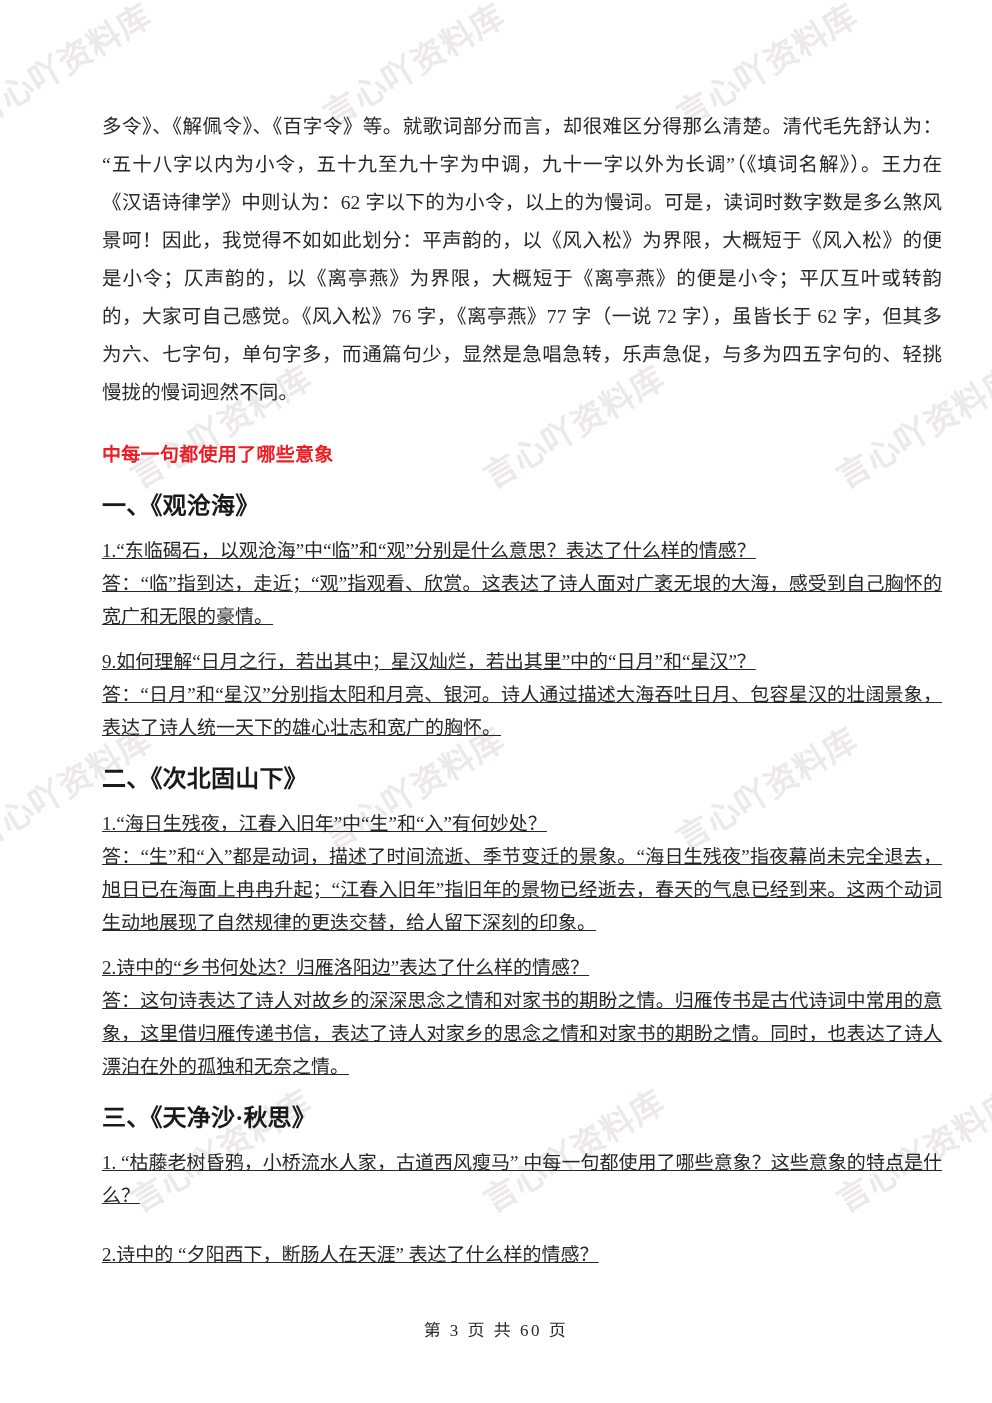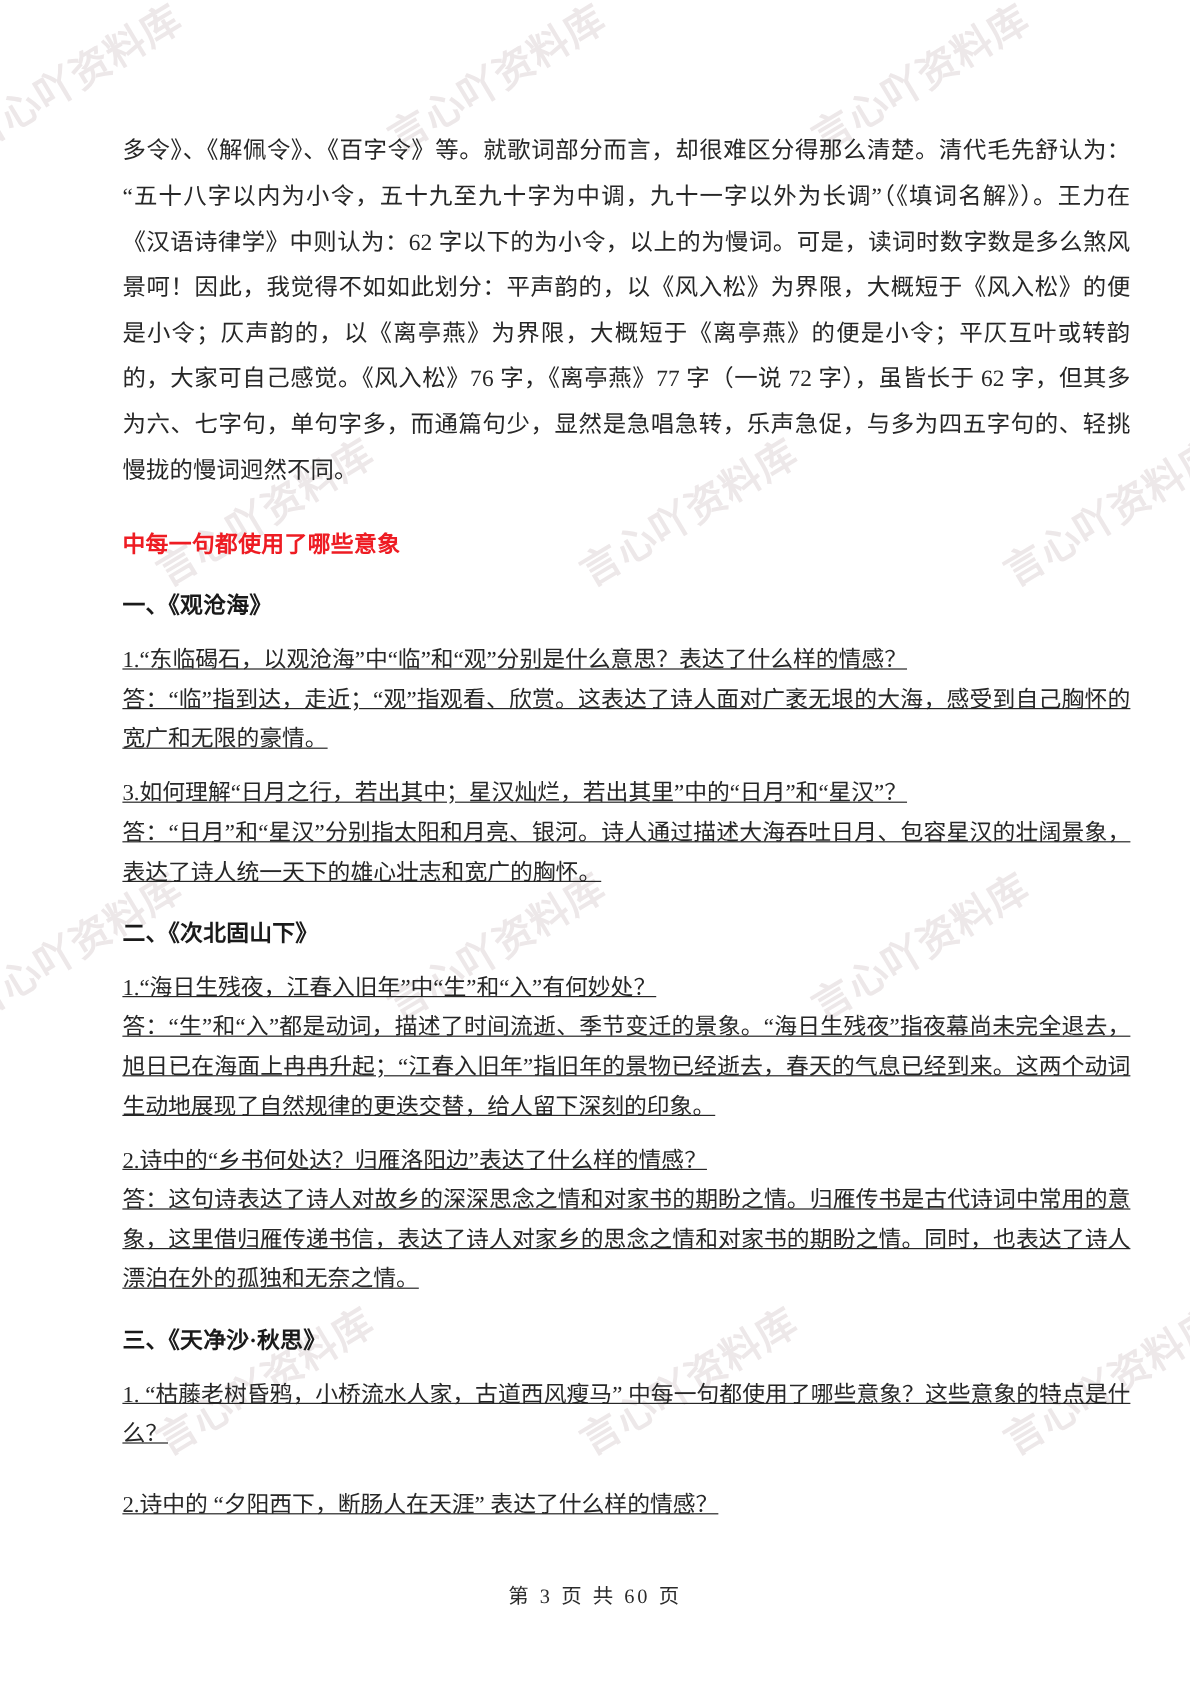--- a/index.html
+++ b/index.html
@@ -67,21 +67,21 @@
   .doc-title {
     font-size: 19px;
     line-height: 32px;
     font-weight: 700;
     color: #ee1c23;
     font-family: "Liberation Sans", "DejaVu Sans", sans-serif;
     letter-spacing: 0.3px;
   }
 
   .section-heading {
-    font-size: 19px;
+    font-size: 24px;
     line-height: 32px;
     font-weight: 700;
     color: #1a1a1a;
     letter-spacing: 0.2px;
     font-family: Liberation Serif, serif;
   }
 
   .qa-block {
     font-size: 19px;
     line-height: 33px;
@@ -145,21 +145,21 @@
     <div class="spacer-md"></div>
 
     <h3 class="section-heading">一、《观沧海》</h3>
     <div class="spacer-sm"></div>
     <div class="qa-block">
       <span class="q">1.“东临碣石，以观沧海”中“临”和“观”分别是什么意思？表达了什么样的情感？</span>
       <span class="a">答：“临”指到达，走近；“观”指观看、欣赏。这表达了诗人面对广袤无垠的大海，感受到自己胸怀的宽广和无限的豪情。</span>
     </div>
     <div class="spacer-sm"></div>
     <div class="qa-block">
-      <span class="q">3.如何理解“日月之行，若出其中；星汉灿烂，若出其里”中的“日月”和“星汉”？</span>
+      <span class="q">9.如何理解“日月之行，若出其中；星汉灿烂，若出其里”中的“日月”和“星汉”？</span>
       <span class="a">答：“日月”和“星汉”分别指太阳和月亮、银河。诗人通过描述大海吞吐日月、包容星汉的壮阔景象，表达了诗人统一天下的雄心壮志和宽广的胸怀。</span>
     </div>
 
     <div class="spacer-md"></div>
 
     <h3 class="section-heading">二、《次北固山下》</h3>
     <div class="spacer-sm"></div>
     <div class="qa-block">
       <span class="q">1.“海日生残夜，江春入旧年”中“生”和“入”有何妙处？</span>
       <span class="a">答：“生”和“入”都是动词，描述了时间流逝、季节变迁的景象。“海日生残夜”指夜幕尚未完全退去，旭日已在海面上冉冉升起；“江春入旧年”指旧年的景物已经逝去，春天的气息已经到来。这两个动词生动地展现了自然规律的更迭交替，给人留下深刻的印象。</span>

